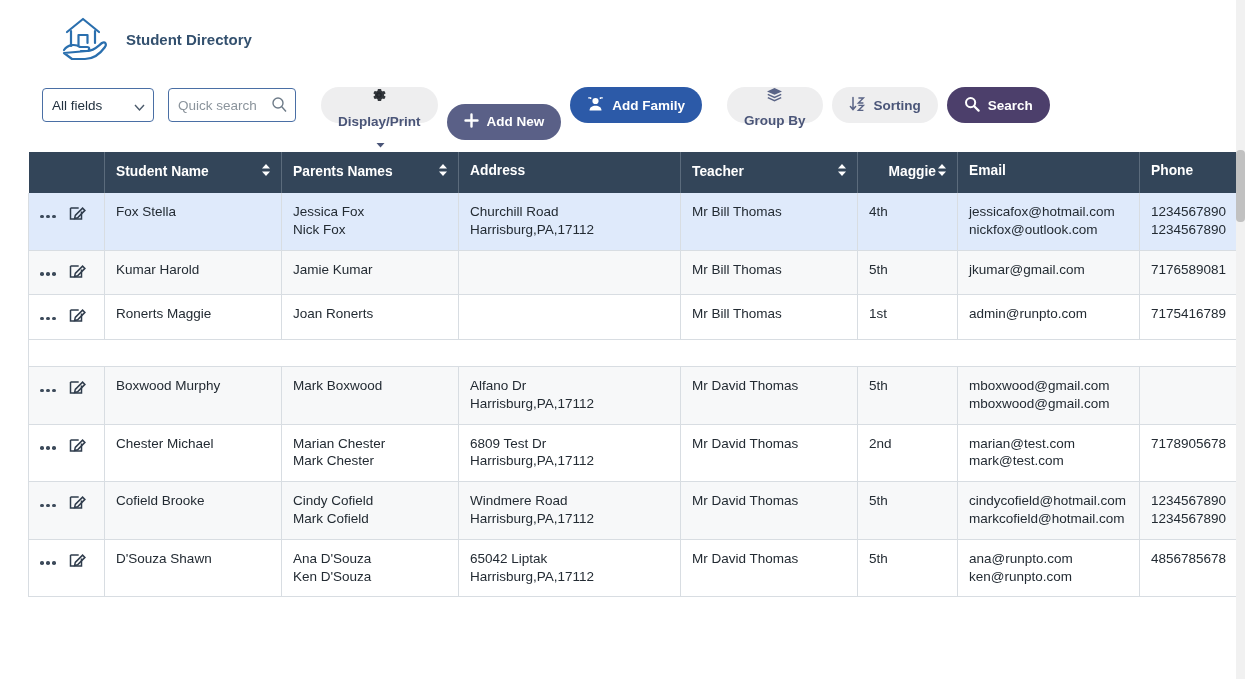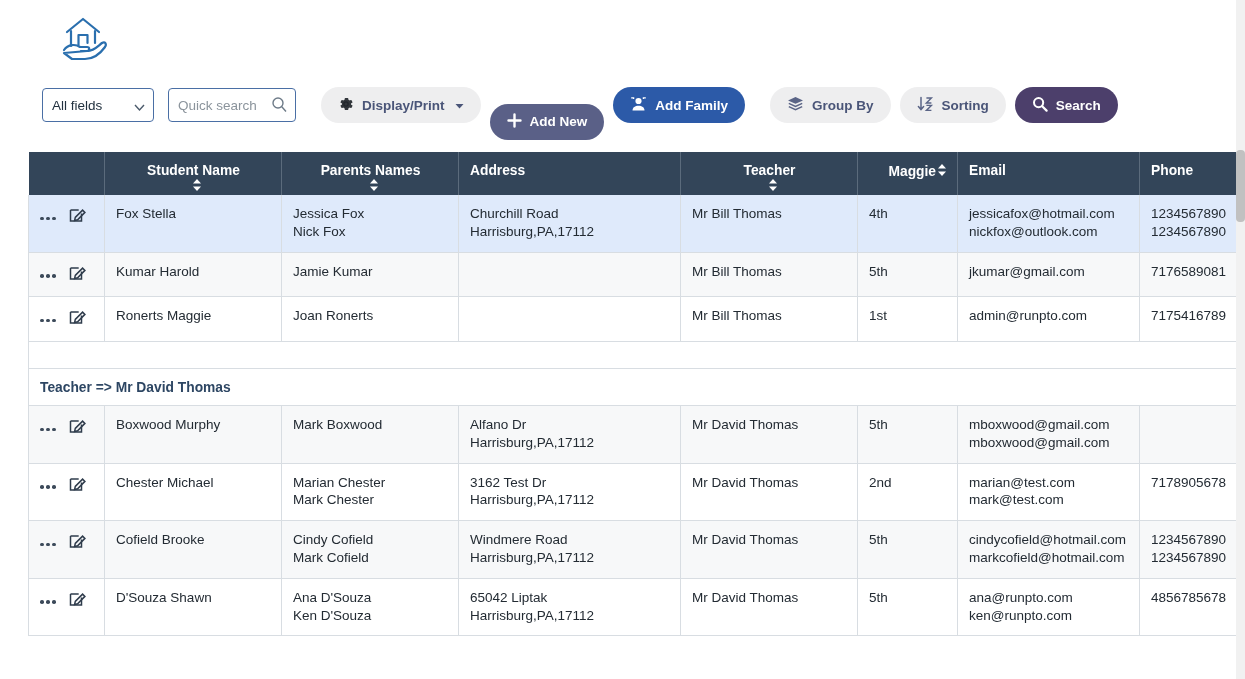--- a/index.html
+++ b/index.html
@@ -46,39 +46,39 @@
     height:36px; padding: 0 17px;
     border:none; border-radius:18px;
     font-size:13.5px; font-weight:bold;
     font-family:"Liberation Sans", sans-serif;
     cursor:pointer; white-space:nowrap;
   }
   .btn-light { background:#eeeeef; color:#4a5578; }
   .btn-slate  { background:#5a6087; color:#ffffff;margin-top:33px; }
   .btn-blue   { background:#2c5aa8; color:#ffffff; }
   .btn-purple { background:#4c3f6b; color:#ffffff; }
-  .btn.spaced-left { margin-left:16px; }
+  .btn.spaced-left { margin-left:16px;flex-direction:column; }
   .caret-sm { margin-left:2px; }
 
   
   .grid-wrap { position:absolute; left:28px; top:152px; width:1209px; height:510px; overflow:hidden; }
   table.grid { border-collapse:collapse; width:1209px; table-layout:fixed; font-size:13.5px; }
   table.grid th, table.grid td { text-align:left; vertical-align:top; }
 
   thead th {
     background:#334559; color:#ffffff;
     font-weight:bold; font-size:13.8px;
     height:41px; padding: 11px 10px 0 11px;
     border-right:1px solid #5b6b7c;
     white-space:nowrap;
   }
   thead th:last-child { border-right:none; }
   thead th.act { width:76px; }
   .th-inner { display:flex; align-items:center; }
-  .th-inner.push { justify-content:space-between;flex-direction:column; }
+  .th-inner.push { justify-content:space-between; }
   .th-inner.tight { justify-content:flex-end; }
   .sort-ico { margin-left:6px; flex:0 0 auto; }
 
   tr.group-row td {
     background:#ffffff; color:#2d4663;
     font-weight:bold; font-size:13.8px;
     padding: 11px 0 10px 11px;
     border-bottom:1px solid #d8dde2;
     border-left:1px solid #d8dde2; border-right:1px solid #d8dde2;
   }
@@ -116,20 +116,21 @@
         <g fill="none" stroke="#2a6fae" stroke-width="2.2" stroke-linejoin="round" stroke-linecap="round">
           <path d="M13 22 L29 9 L45 22"></path>
           <path d="M17 21 L17 36 M41 21 L41 33"></path>
           <path d="M24.5 35 L24.5 25 L33.5 25 L33.5 33"></path>
           <path d="M10 40 C14 34 22 34 26 37 L33 37 C36 37 36 41 33 41 L27 41"></path>
           <path d="M33 41 C40 41 44 36 48 33 C51 31 53 34 51 37 C46 44 39 49 31 49 L18 49 L10 43 Z"></path>
         </g>
       </svg>
     </div>
     <div class="brand">
+      <div class="brand-sub">Student Directory</div>
     </div>
   </div>
 
   <div class="toolbar">
 
     <div class="select-wrap">
       <select class="field-select">
         <option>All fields</option>
       </select>
       <span class="select-caret">
@@ -358,23 +359,20 @@
             <td><span>Joan Ronerts</span></td>
             <td></td>
             <td>Mr Bill Thomas</td>
             <td>1st</td>
             <td><span>admin@runpto.com</span></td>
             <td><span>7175416789</span></td>
           </tr>
           <tr class="spacer">
             <td colspan="8"></td>
           </tr>
-          <tr class="group-row">
-            <td colspan="8">Teacher =&gt; Mr David Thomas</td>
-          </tr>
           <tr class="data-row even">
             <td class="actions">
               <div class="act-wrap">
                 <span class="dots">
                   <i></i>
                   <i></i>
                   <i></i>
                 </span>
                 <span class="edit-ico"><svg width="17" height="17" viewBox="0 0 17 17">
                     <path d="M1.5 4 h8.2 M1.5 4 v11 h11 v-7.5" fill="none" stroke="#2f3c4c" stroke-width="1.5"></path>
@@ -399,21 +397,21 @@
                   <i></i>
                 </span>
                 <span class="edit-ico"><svg width="17" height="17" viewBox="0 0 17 17">
                     <path d="M1.5 4 h8.2 M1.5 4 v11 h11 v-7.5" fill="none" stroke="#2f3c4c" stroke-width="1.5"></path>
                     <path d="M6.3 11.4 L13.6 4.1 L15.9 6.4 L8.6 13.7 L5.6 14.4z" fill="none" stroke="#2f3c4c" stroke-width="1.5"></path>
                   </svg></span>
               </div>
             </td>
             <td>Chester Michael</td>
             <td><span>Marian Chester</span><span class="line2">Mark Chester</span></td>
-            <td><span>3162 Test Dr</span><span class="line2">Harrisburg,PA,17112</span></td>
+            <td><span>6809 Test Dr</span><span class="line2">Harrisburg,PA,17112</span></td>
             <td>Mr David Thomas</td>
             <td>2nd</td>
             <td><span>marian@test.com</span><span class="line2">mark@test.com</span></td>
             <td><span>7178905678</span></td>
           </tr>
           <tr class="data-row even">
             <td class="actions">
               <div class="act-wrap">
                 <span class="dots">
                   <i></i>

